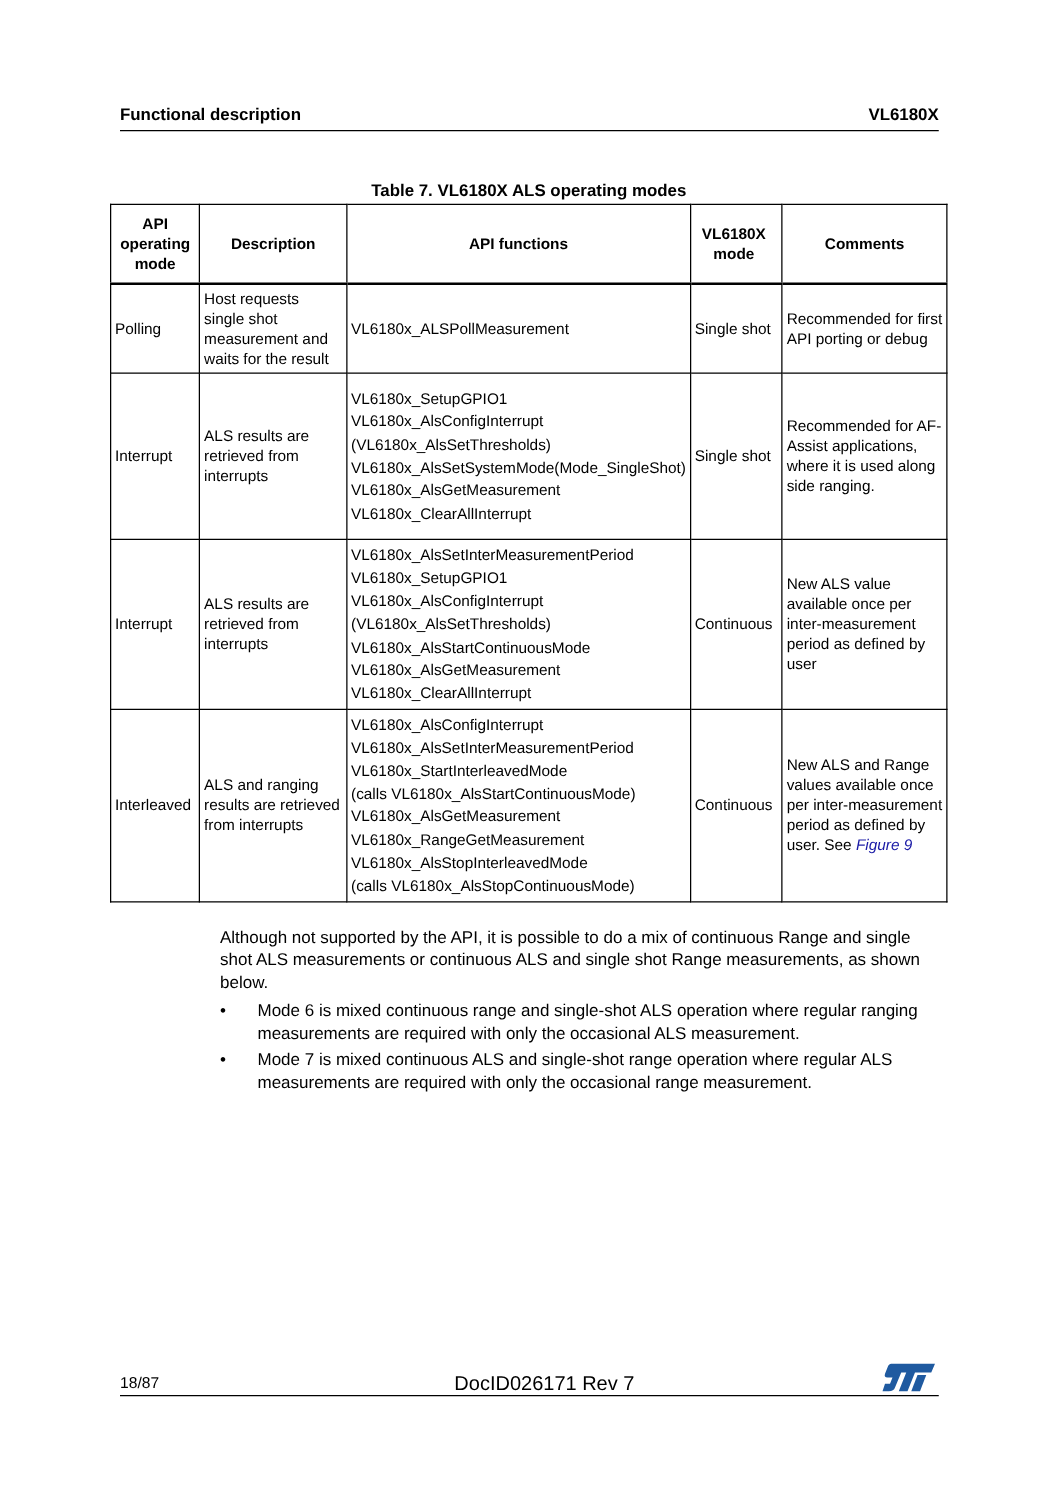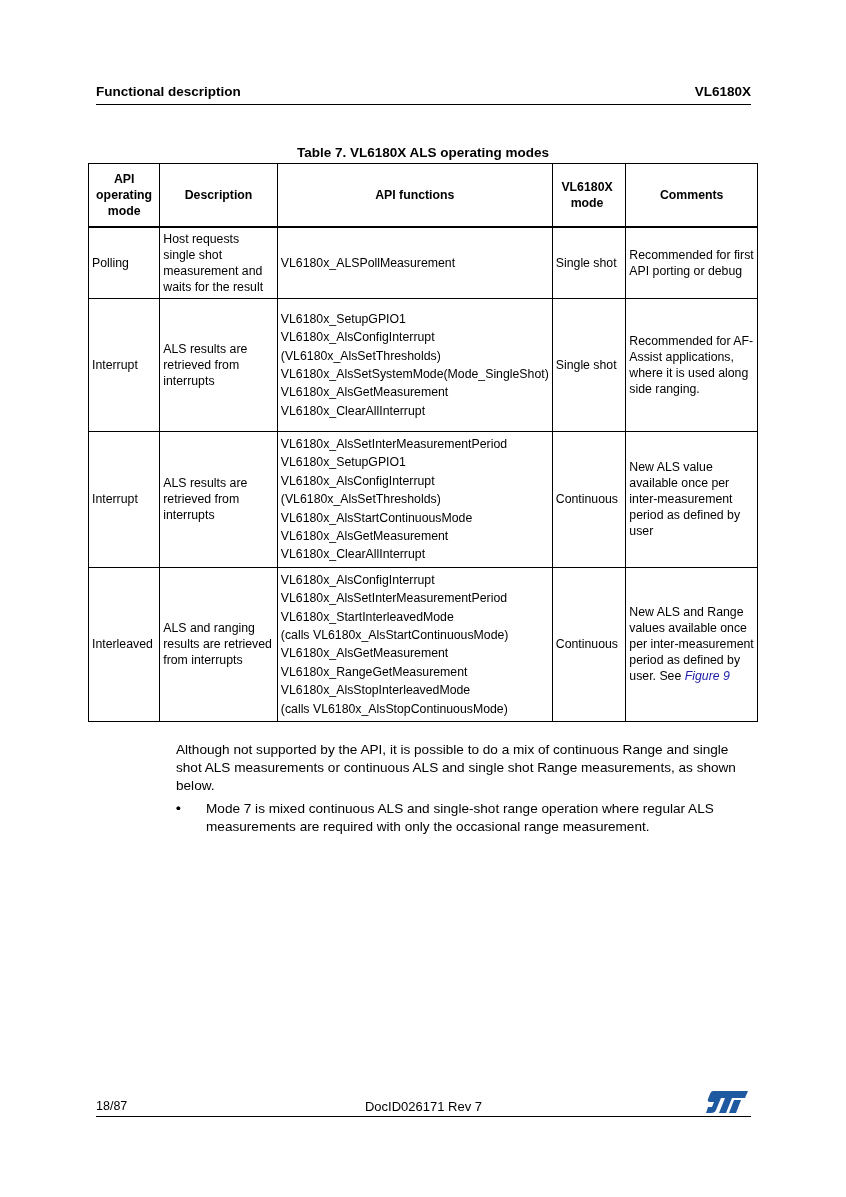--- a/index.html
+++ b/index.html
@@ -31,21 +31,21 @@
   tr.r3 td { height: 128px; }
   tr.r4 td { height: 146px; }
 
   .body-text { position: absolute; left: 176px; top: 741px; width: 580px; font-size: 13.6px; line-height: 18.2px; }
   .body-text p { margin: 0 0 4px 0; }
   .bullet { position: relative; padding-left: 30px; margin-bottom: 3px; }
   .bullet .dot { position: absolute; left: 0; top: 0; }
 
   .footer { position: absolute; left: 96px; top: 1052px; width: 655px; height: 20px; border-bottom: 1.2px solid #000; margin-top: 44px; }
   .footer-left { position: absolute; left: 0; top: 3px; font-size: 12.5px; }
-  .footer-center { position: absolute; left: 0; width: 655px; top: 3px; text-align: center; font-size: 13px; }
+  .footer-center { position: absolute; left: 12px; width: 655px; top: 3px; text-align: center; font-size: 16px; }
   .footer-logo { position: absolute; right: 2px; top: -6px; width: 44px; height: 24px; }
 </style>
 </head>
 <body>
 
 <div class="header">
   <span class="header-left">Functional description</span>
   <span class="header-right">VL6180X</span>
 </div>
 
@@ -123,20 +123,21 @@
         <td class="mode-cell">Continuous</td>
         <td><span>New ALS and Range values available once per inter-measurement period as defined by user. See </span><span class="link">Figure 9</span></td>
       </tr>
     </tbody>
 </table>
 
 <div class="body-text">
   <p>Although not supported by the API, it is possible to do a mix of continuous Range and single shot ALS measurements or continuous ALS and single shot Range measurements, as shown below.</p>
   <div class="bullet">
     <span class="dot">•</span>
+    <span>Mode 6 is mixed continuous range and single-shot ALS operation where regular ranging measurements are required with only the occasional ALS measurement.</span>
   </div>
   <div class="bullet">
     <span class="dot">•</span>
     <span>Mode 7 is mixed continuous ALS and single-shot range operation where regular ALS measurements are required with only the occasional range measurement.</span>
   </div>
 </div>
 
 <div class="footer">
   <span class="footer-left">18/87</span>
   <span class="footer-center">DocID026171 Rev 7</span>

